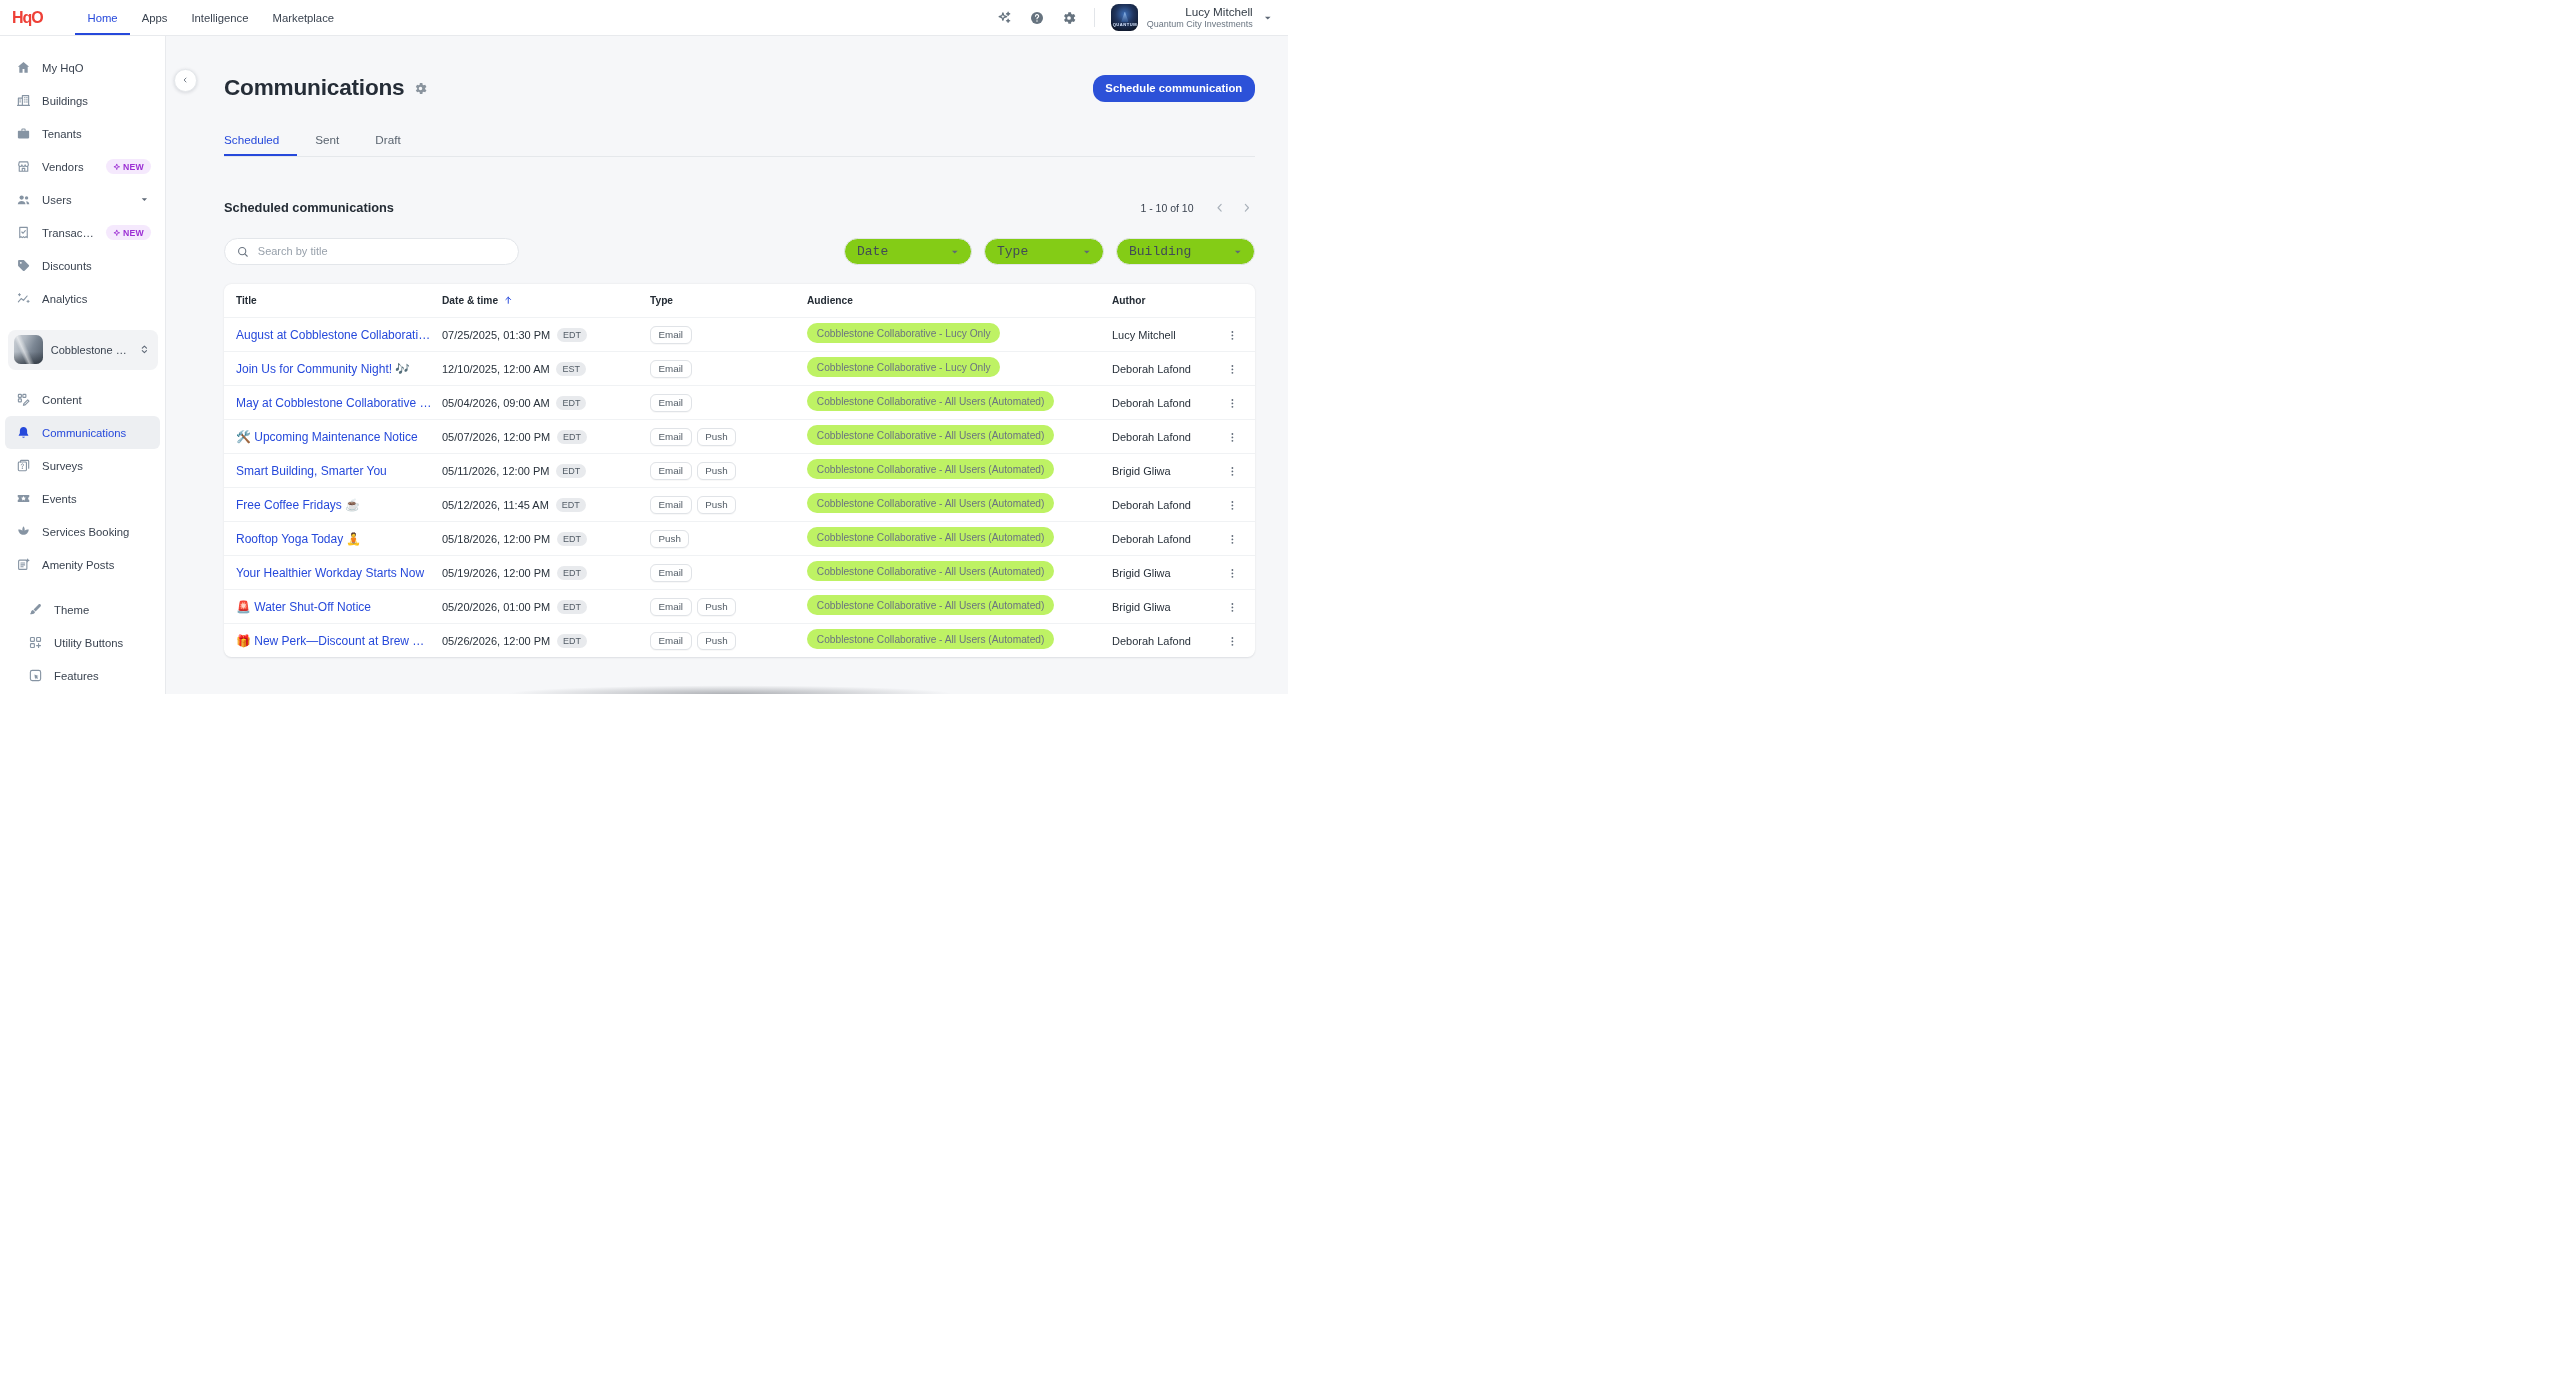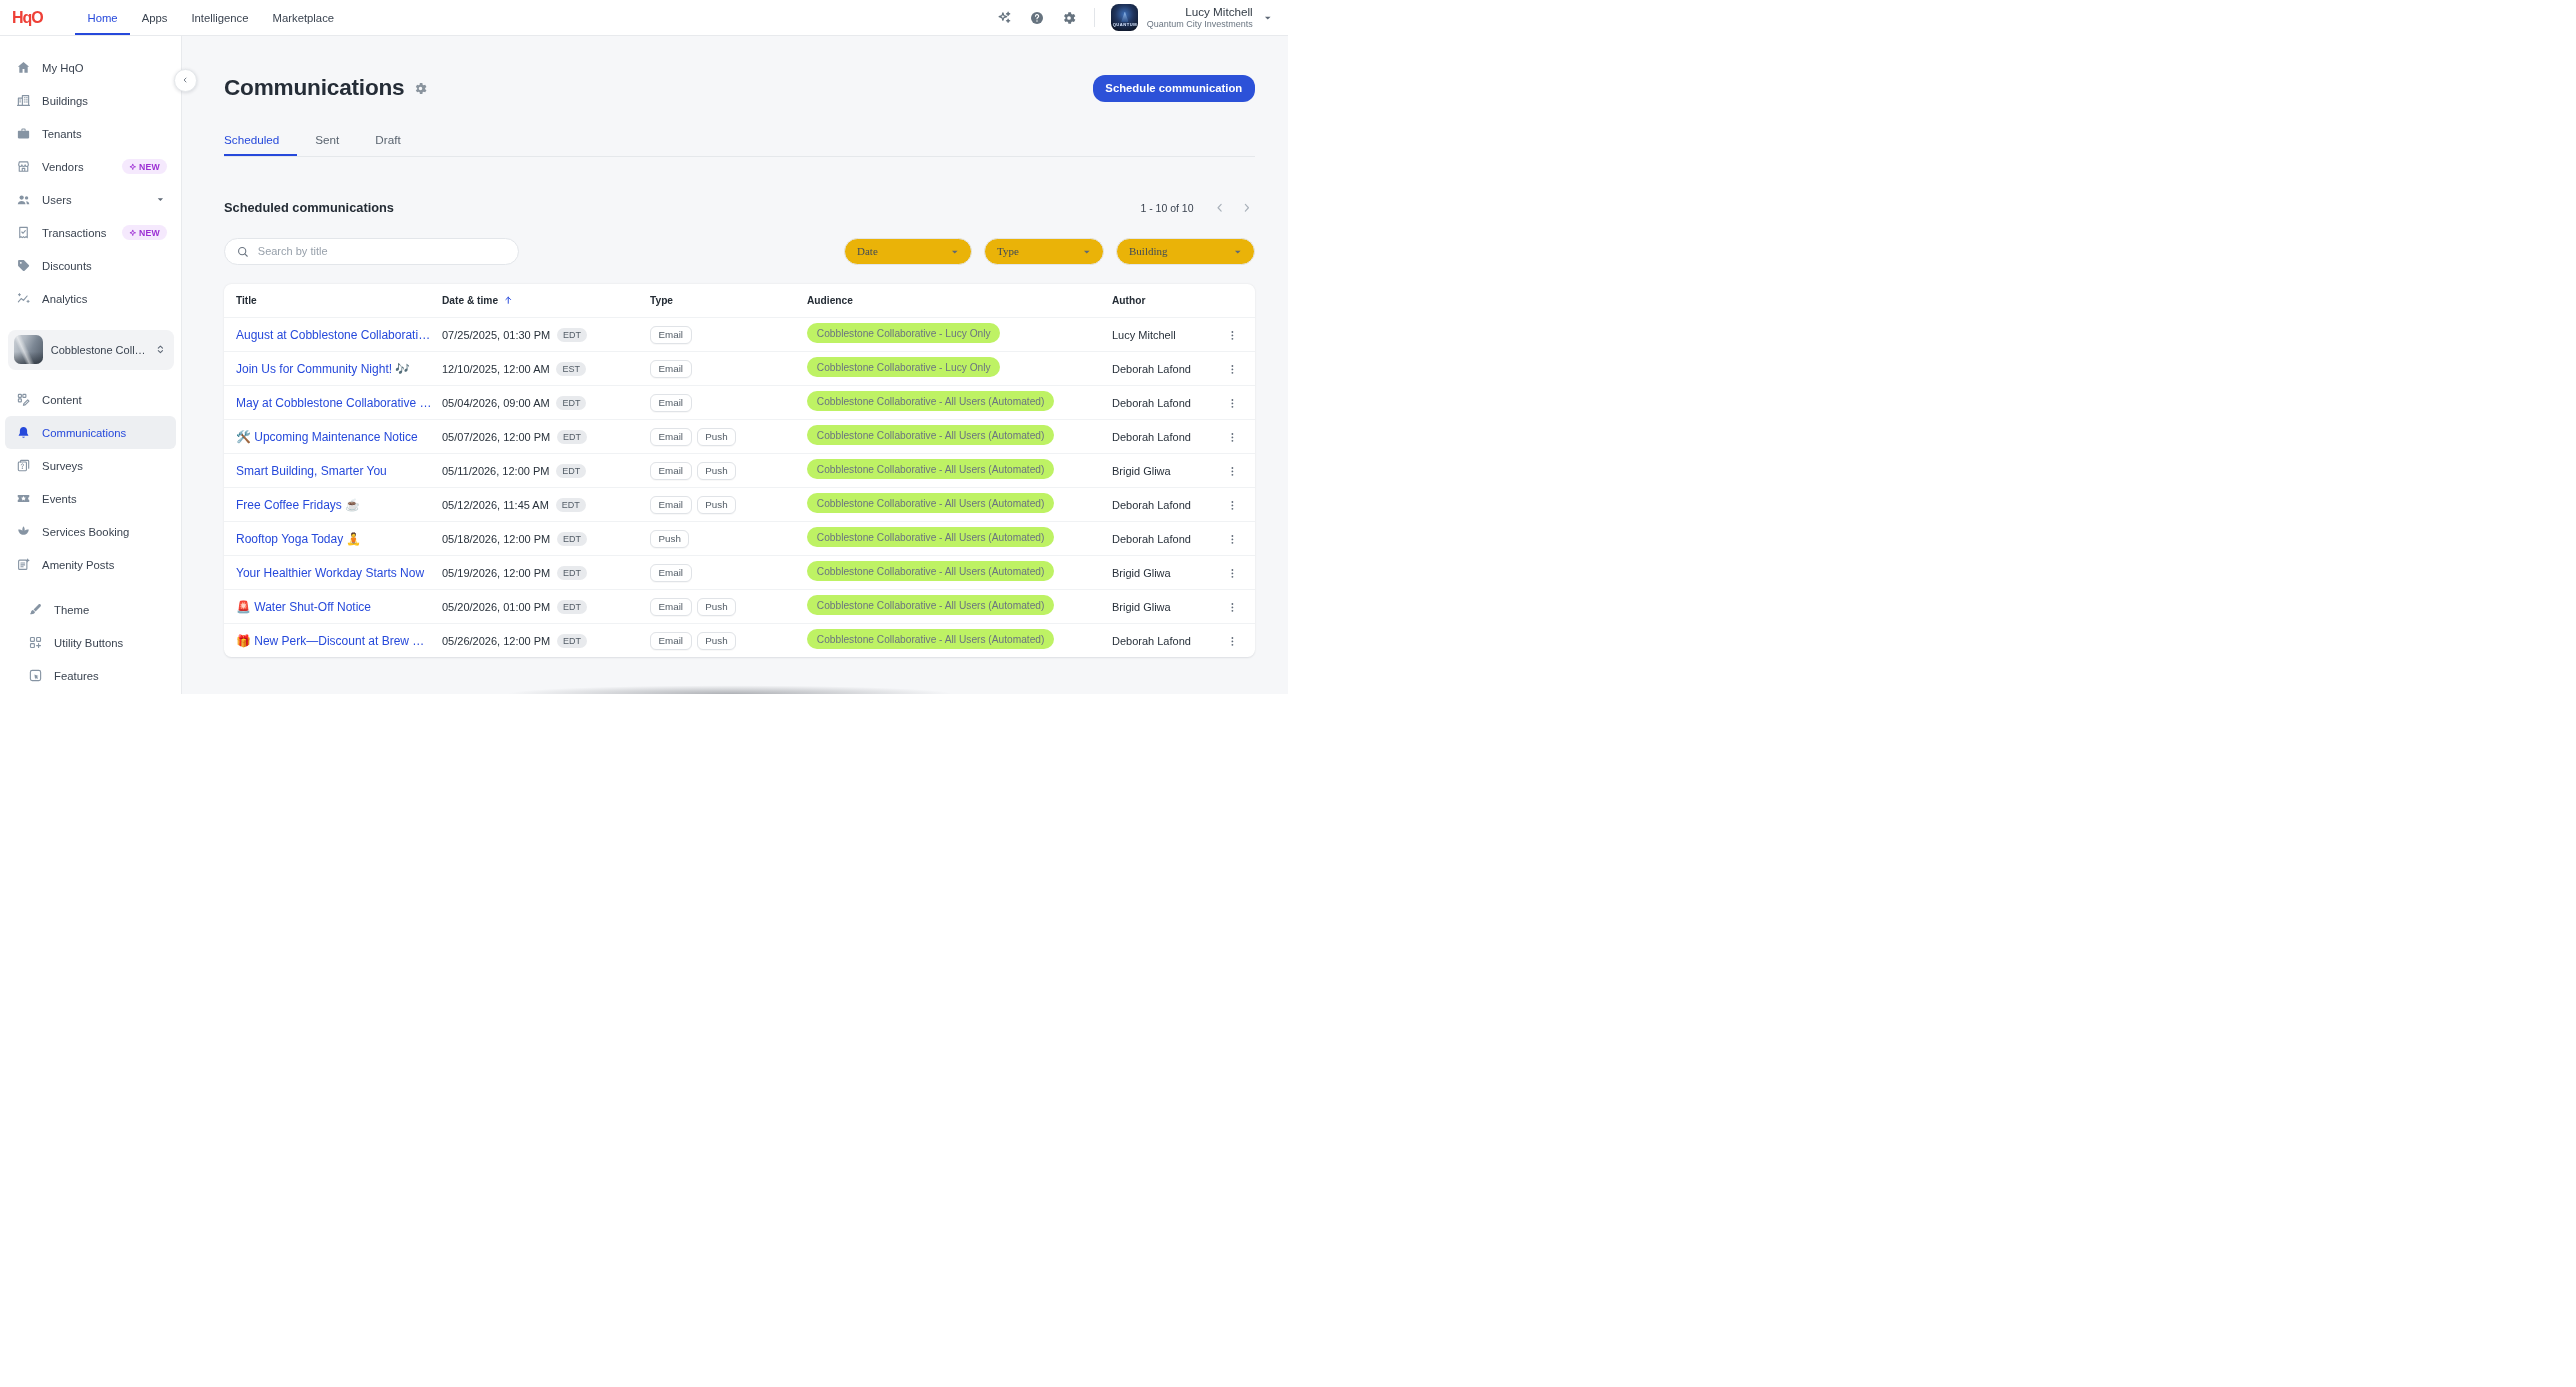--- a/index.html
+++ b/index.html
@@ -19,21 +19,21 @@
   .avatar { width:27px; height:27px; border-radius:7.5px; position:relative; overflow:hidden; flex:0 0 auto;
     background: radial-gradient(circle at 50% 38%, #3d6fb8 0%, #20355e 42%, #090e1a 95%); }
   .avatar::before { content:""; position:absolute; left:50%; top:28%; width:7.5px; height:10.5px; transform:translateX(-50%); background:linear-gradient(180deg,#9cc4f5,#2a4f8a); clip-path:polygon(50% 0,100% 100%,0 100%); opacity:.9; }
   .avatar-label { position:absolute; bottom:3.8px; left:0; right:0; text-align:center; font-size:4.1px; letter-spacing:0.5px; color:#D7E6FF; font-weight:700; }
   .user-meta { text-align:right; line-height:1.2; }
   .user-name { font-size:11.7px; color:#333C46; }
   .user-company { font-size:9px; color:#6B7682; }
   .user-caret { color:#5E6876; display:flex; }
 
   
-  .sidebar { position:absolute; top:36px; left:0; bottom:0; width:182px; background:#fff; border-right:0.8px solid #E8EAED; padding-top:15px; z-index:5; }
+  .sidebar { position:absolute; top:36px; left:0; bottom:0; width:166px; background:#fff; border-right:0.8px solid #E8EAED; padding-top:15px; z-index:5; }
   .side-item { height:33px; display:flex; align-items:center; gap:11.3px; margin:0 5.3px; padding:0 9px 0 10.5px; border-radius:6px; font-size:11.3px; font-weight:500; color:#3A4350; cursor:pointer; }
   .side-item.active { background:#EDEFF2; color:#2649DB; }
   .side-item.active .side-icon { color:#2649DB; }
   .side-icon { width:15px; height:15px; color:#8694A3; display:flex; align-items:center; justify-content:center; flex:0 0 auto; }
   .side-label { white-space:nowrap; overflow:hidden; text-overflow:ellipsis; }
   .side-extra { margin-left:auto; display:flex; align-items:center; }
   .new-badge { display:inline-flex; align-items:center; gap:3px; background:#F5E9FD; color:#9C2FD4; font-size:8.7px; font-weight:700; padding:2.3px 6.8px; border-radius:8.3px; letter-spacing:0.2px; }
   .side-caret { color:#5E6876; display:flex; }
   .bselector { margin:15px 7.5px 3px 7.5px; background:#F2F3F5; border-radius:7.5px; display:flex; align-items:center; gap:7.5px; padding:5.3px 6.8px; cursor:pointer; }
   .bthumb { width:29px; height:29px; border-radius:6.8px; position:relative; overflow:hidden; flex:0 0 auto;
@@ -62,21 +62,21 @@
   .pagination { margin-left:auto; display:flex; align-items:center; gap:10.5px; }
   .page-count { font-size:10.5px; color:#3A4350; margin-right:7.5px; }
   .page-chev { background:none; border:none; padding:1.5px; color:#A9B1BA; display:flex; cursor:default; }
 
   .controls-row { display:flex; align-items:center; margin-top:12px; }
   .searchbox { width:295px; height:27px; background:#fff; border:0.8px solid #E3E6EA; border-radius:13.5px; display:flex; align-items:center; gap:6.8px; padding:0 10.5px; }
   .searchbox .sicon { color:#6A7480; display:flex; flex:0 0 auto; }
   .searchbox input { flex:1; border:none; outline:none; background:transparent; font-family:inherit; font-size:11px; color:#28313B; }
   .searchbox input::placeholder { color:#98A1AB; }
   .filters { margin-left:auto; display:flex; gap:12px; }
-  .filter { display:flex; align-items:center; justify-content:space-between; height:27px; background:#eab308; border:0.8px solid #E3E6EA; border-radius:13.5px; padding:0 9.8px 0 12px; font-family:Liberation Serif, serif; font-size:11px; color:#414B56; cursor:pointer; }
+  .filter { display:flex; align-items:center; justify-content:space-between; height:27px; background:#84cc16; border:0.8px solid #E3E6EA; border-radius:13.5px; padding:0 9.8px 0 12px; font-family:Liberation Mono, monospace; font-size:13px; color:#414B56; cursor:pointer; }
   .filter:nth-child(1){ width:128px; } .filter:nth-child(2){ width:120px; } .filter:nth-child(3){ width:139px; }
   .filter .fcaret { color:#5E6876; display:flex; }
 
   .table-card { margin-top:19.6px; background:#fff; border-radius:7.5px; box-shadow:0 0.8px 2.3px rgba(16,24,40,.07), 0 0.8px 1.5px rgba(16,24,40,.04); overflow:hidden; }
   .thead, .trow { display:grid; grid-template-columns:206px 208px 157px 305px 96px 33px; align-items:center; padding:0 12px; }
   .thead { height:33px; font-size:10.2px; font-weight:700; color:#242C35; }
   .th { display:flex; align-items:center; gap:4.5px; }
   .th.sortable { cursor:pointer; }
   .trow { height:34px; border-top:0.8px solid #F0F2F4; }
   .row-title { display:block; color:#2649DB; font-size:12px; font-weight:400; text-decoration:none; white-space:nowrap; overflow:hidden; text-overflow:ellipsis; padding-right:10.5px; cursor:pointer; }

